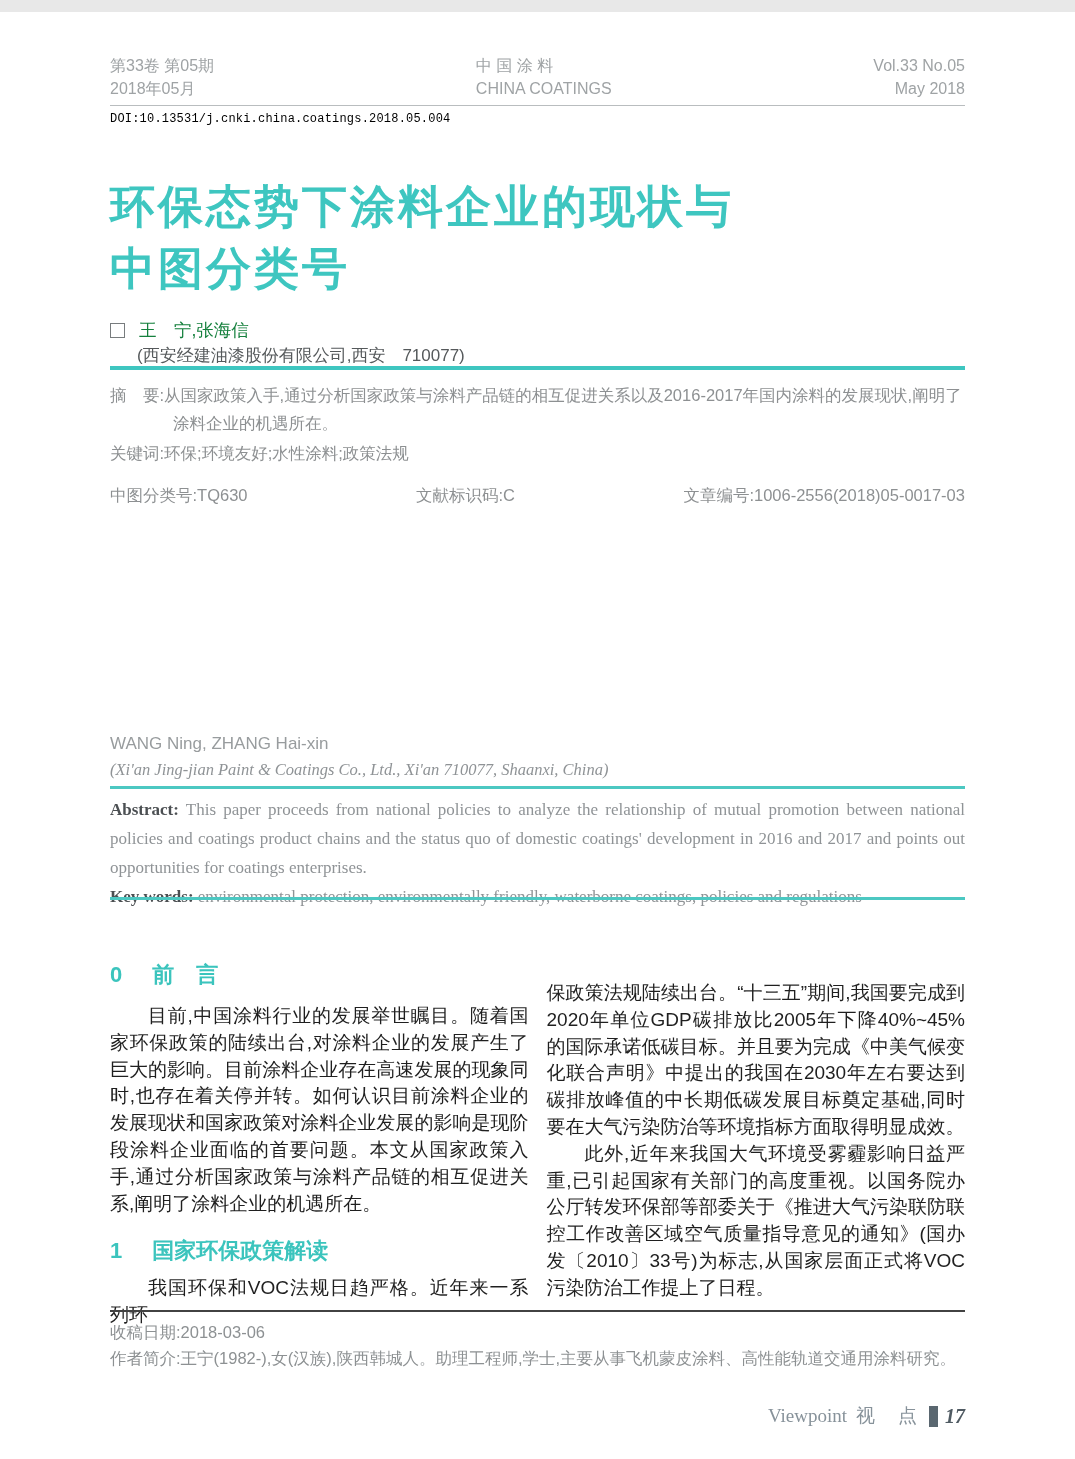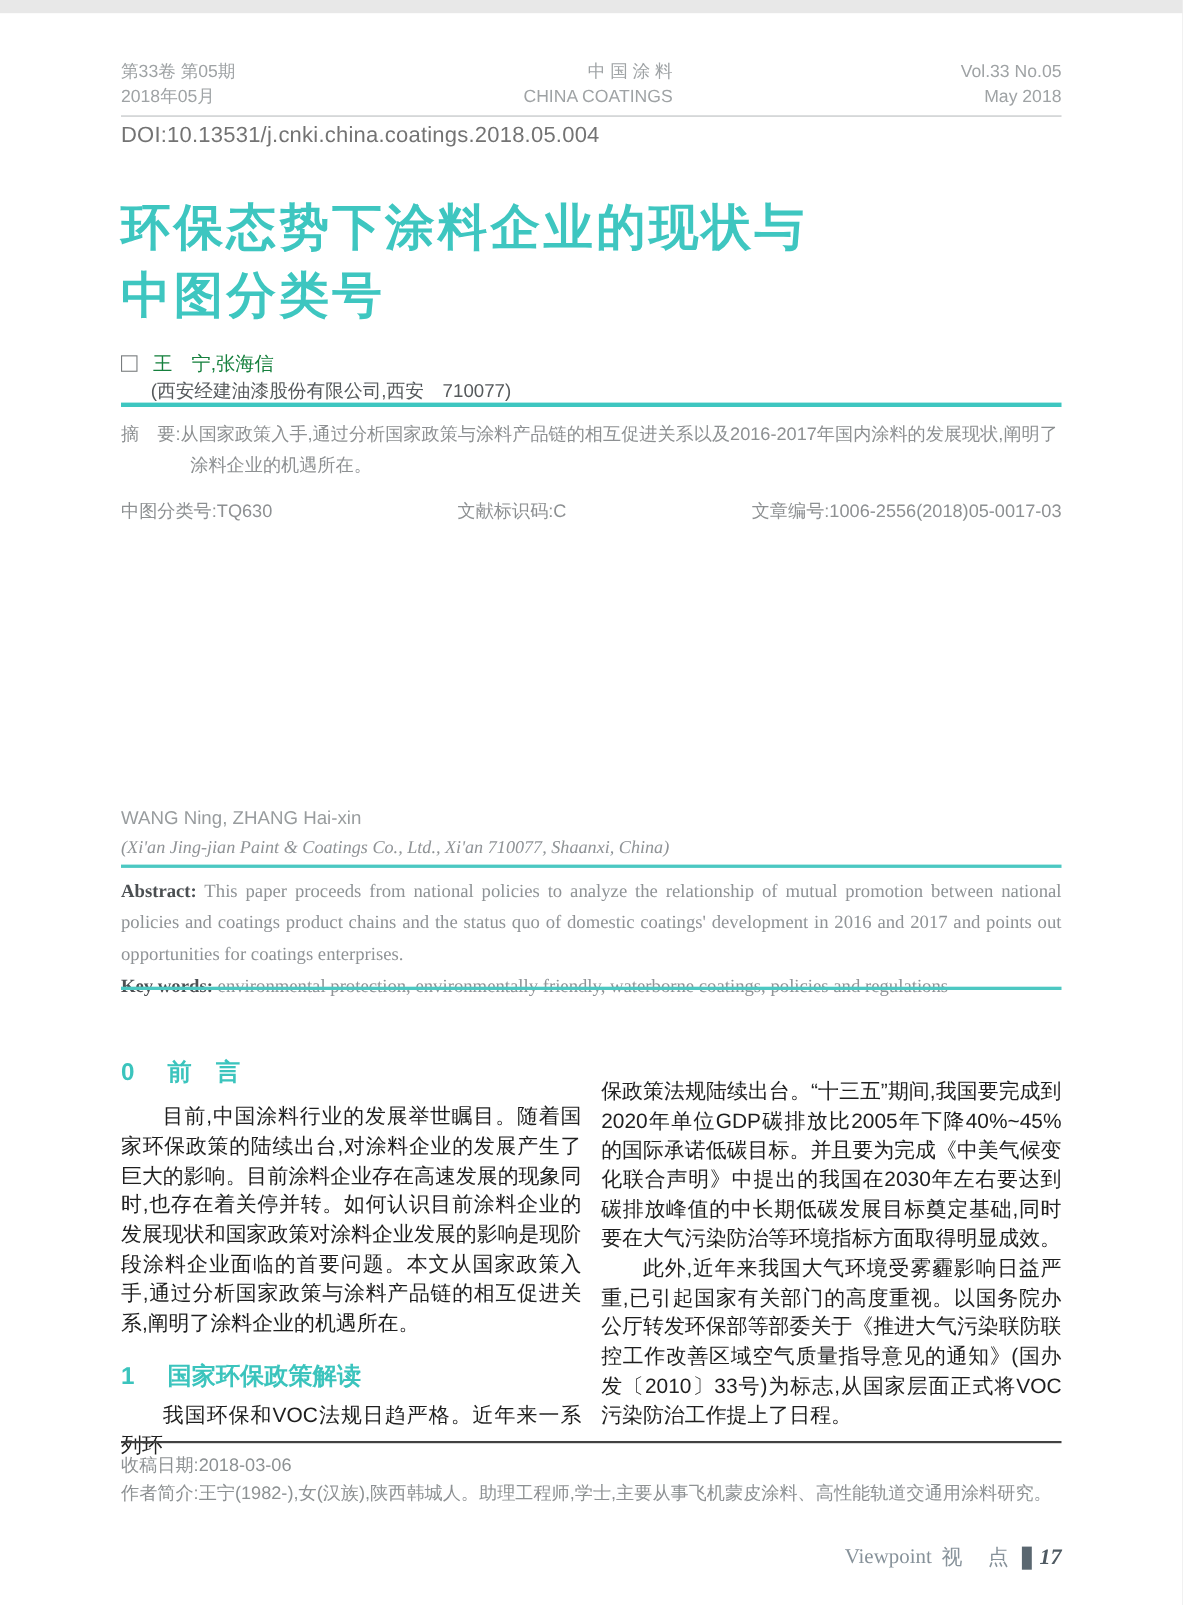--- a/index.html
+++ b/index.html
@@ -2,24 +2,24 @@
 <html><head>
 <meta charset="utf-8">
 <style>
   html,body{margin:0;padding:0;background:#e8e8e8;}
   .page{position:relative;width:1075px;height:1459px;background:#ffffff;margin:12px auto;
         font-family:"Liberation Sans",sans-serif;overflow:hidden;}
   .abs{position:absolute;left:110px;right:110px;}
 
   
   .jheader-row{display:flex;justify-content:space-between;color:#9fa3a5;font-size:16px;line-height:23px;}
-  .jheader-center{text-align:right;}
+  .jheader-center{text-align:left;}
   .jheader-right{text-align:right;}
   .header-rule{border:none;border-top:1.5px solid #b9bdbf;margin:5px 0 0 0;}
-  .doi{font-family:Liberation Sans, sans-serif;color:#737373;font-size:20px;margin-top:6px;letter-spacing:.2px;}
+  .doi{font-family:Liberation Mono, monospace;color:#000000;font-size:12px;margin-top:6px;letter-spacing:.2px;}
 
   
   .cn-title{top:164px;color:#3ec6c0;font-size:45px;line-height:62px;font-weight:800;letter-spacing:3px;margin:0;}
   .authors-cn{top:306px;display:flex;align-items:center;font-size:17.5px;color:#15803d;}
   .author-box{width:13px;height:13px;border:1.6px solid #787c7e;display:inline-block;margin-right:14px;flex:0 0 auto;}
   .affil-cn{top:332px;padding-left:27px;font-size:17px;color:#55595b;}
   .rule-thick{top:354px;height:4px;background:#3ec6c0;}
 
   
   .abstract-cn{top:369px;color:#8d9092;font-size:16.5px;line-height:28px;}
@@ -93,20 +93,23 @@
     <span>王　宁,张海信</span>
   </div>
   <div class="abs affil-cn">(西安经建油漆股份有限公司,西安　710077)</div>
 
   <div class="abs rule-thick"></div>
 
   <div class="abs abstract-cn">
     <p class="hang">
       <span>摘　要:</span><span>从国家政策入手,通过分析国家政策与涂料产品链的相互促进关系以及2016-2017年国内涂料的发展现状,阐明了涂料企业的机遇所在。</span>
     </p>
+    <p class="kw">
+      <span>关键词:</span><span>环保;环境友好;水性涂料;政策法规</span>
+    </p>
     <div class="clc-row">
       <span><span>中图分类号:</span><span>TQ630</span></span>
       <span><span>文献标识码:</span><span>C</span></span>
       <span><span>文章编号:</span><span>1006-2556(2018)05-0017-03</span></span>
     </div>
   </div>
 
   <div class="abs authors-en">WANG Ning, ZHANG Hai-xin</div>
   <div class="abs affil-en">(Xi'an Jing-jian Paint &amp; Coatings Co., Ltd., Xi'an 710077, Shaanxi, China)</div>
 

